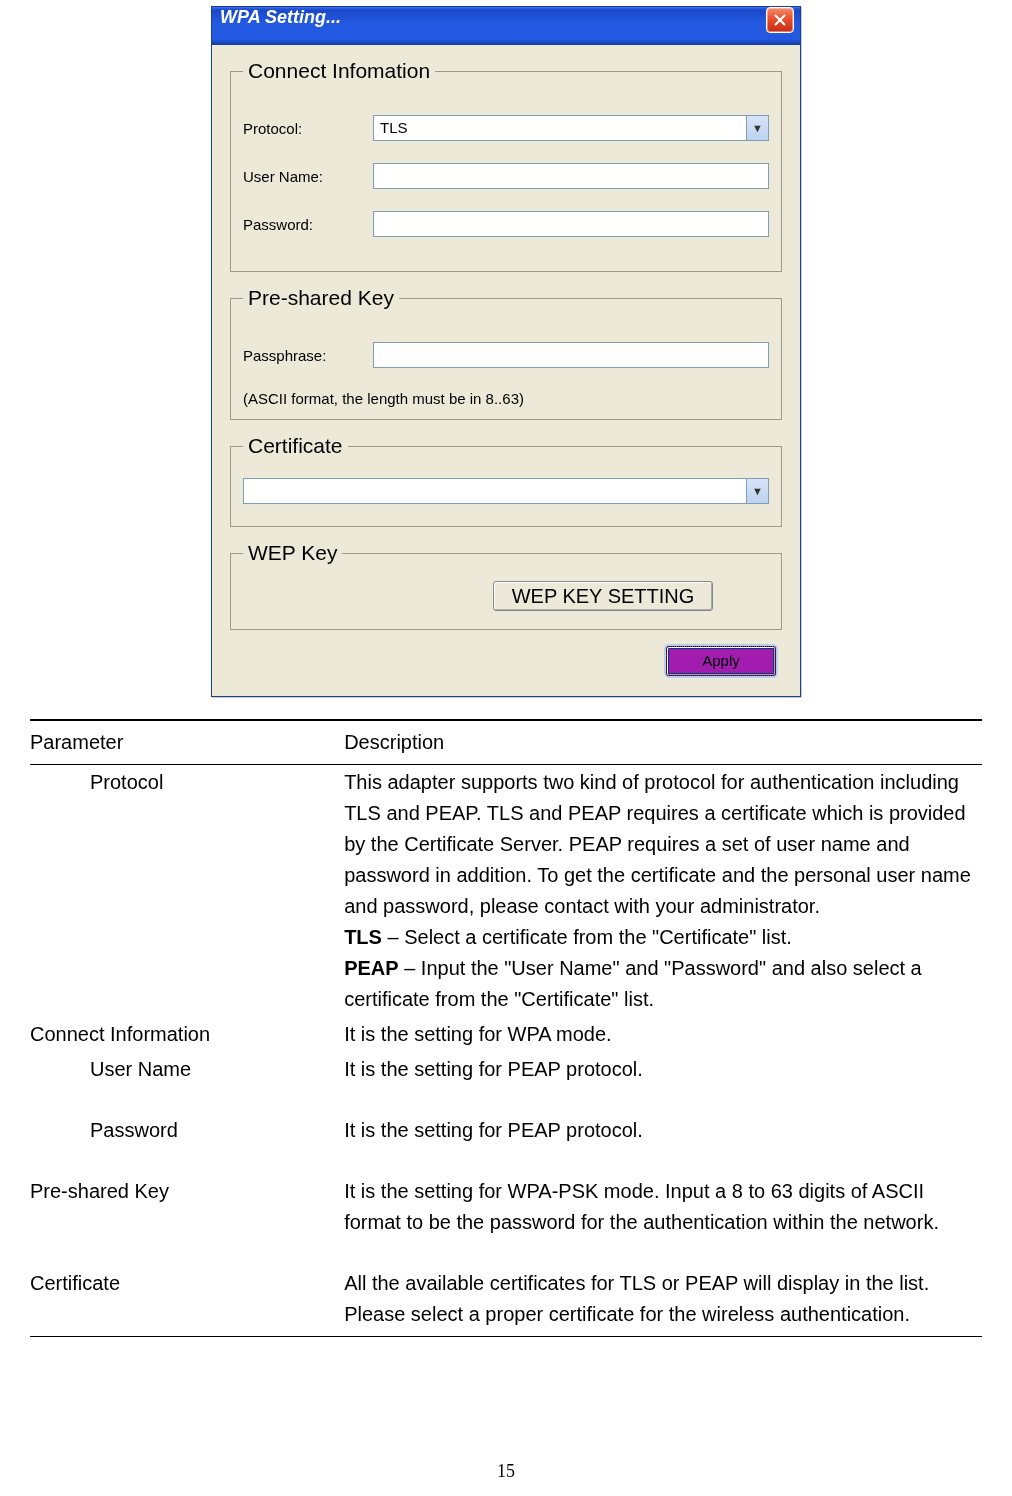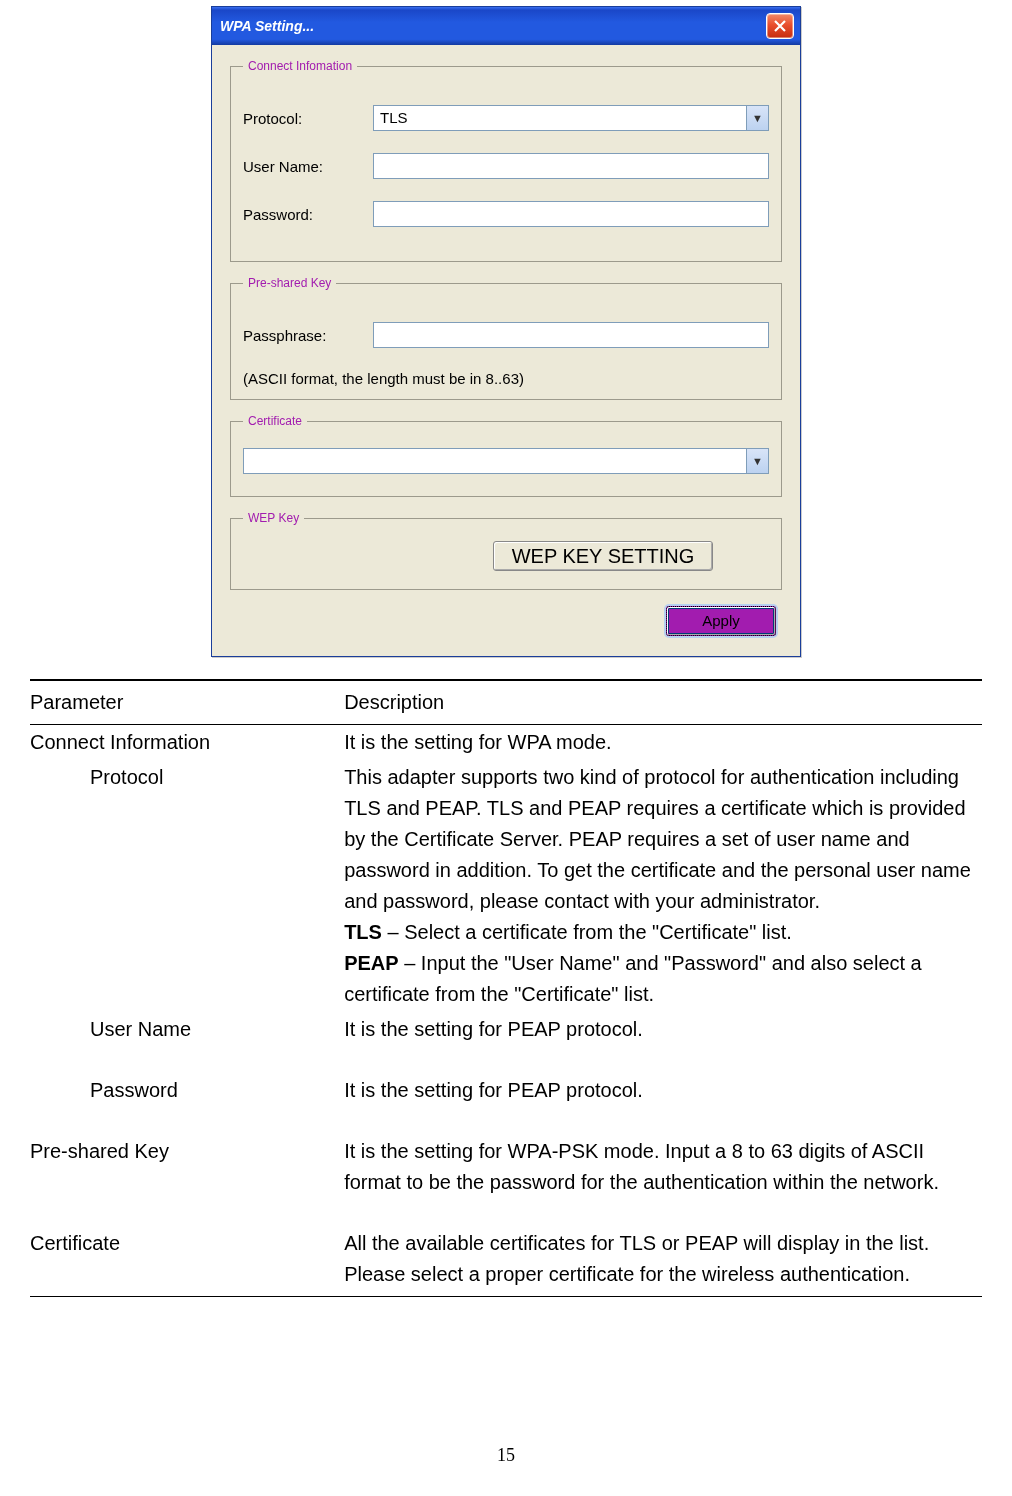--- a/index.html
+++ b/index.html
@@ -30,26 +30,25 @@
     text-align: left;
     font-size: 16px;
     font-family: "Tahoma", sans-serif;
     box-shadow: 1px 1px 0 rgba(0,0,0,0.2);
   }
   .titlebar {
     background: linear-gradient(180deg,#3a70f0 0%,#1a47c8 8%,#2259e0 40%,#2259e0 85%,#123aa0 100%);
     color: #fff;
     height: 38px;
     display: flex;
-    align-items: center;
     justify-content: space-between;
     padding: 0 6px 0 8px;
     font-weight: bold;
     font-style: italic;
-    font-size: 14px;
+    font-size: 18px;
   }
   .close-btn {
     width: 28px;
     height: 26px;
     background: linear-gradient(180deg,#f28a6a 0%,#e94f2e 45%,#c62e10 100%);
     border: 1px solid #fff;
     border-radius: 4px;
     display: flex;
     align-items: center;
     justify-content: center;
@@ -63,22 +62,22 @@
     padding: 14px 18px 10px 18px;
   }
   fieldset {
     border: 1px solid #9c9a8c;
     margin-bottom: 14px;
     padding: 10px 12px 12px 12px;
     position: relative;
   }
   legend {
     padding: 0 5px;
-    font-size: 12px;
-    color: #a21caf;
+    font-size: 21px;
+    color: #000000;
   }
   .row {
     display: flex;
     align-items: center;
     margin: 22px 0;
   }
   .row .lbl {
     width: 130px;
     font-size: 15px;
   }
@@ -166,21 +165,21 @@
   .dt-row {
     display: flex;
     padding: 2px 0;
   }
   .dt-row .c1 { width: 33%; padding-right: 8px; }
   .dt-row .c1.indent { padding-left: 60px; }
   .dt-row .c2 { width: 67%; }
   .spacer { height: 26px; }
   .pagenum {
     position: absolute;
-    bottom: 30px;
+    bottom: 14px;
     left: 0; right: 0;
     text-align: center;
     font-family: "Times New Roman", serif;
     font-size: 18px;
   }
 </style>
 </head>
 <body>
 
 <div class="page">
@@ -250,34 +249,34 @@
   </div>
 
   <div class="desc-table">
     <div class="dt-header">
       <div class="c1">Parameter</div>
       <div class="c2">Description</div>
     </div>
     <div class="dt-body">
 
       <div class="dt-row">
-        <div class="c1">Connect Information</div>
-        <div class="c2">It is the setting for WPA mode.</div>
-      </div>
-
-      <div class="dt-row">
         <div class="c1 indent">Protocol</div>
         <div class="c2">
           <span>This adapter supports two kind of protocol for authentication including TLS and PEAP. TLS and PEAP requires a certificate which is provided by the Certificate Server. PEAP requires a set of user name and password in addition. To get the certificate and the personal user name and password, please contact with your administrator.</span><br>
           <b>TLS</b><span> – Select a certificate from the "Certificate" list.</span><br>
           <b>PEAP</b><span> – Input the "User Name" and "Password" and also select a certificate from the "Certificate" list.</span>
         </div>
       </div>
 
       <div class="dt-row">
+        <div class="c1">Connect Information</div>
+        <div class="c2">It is the setting for WPA mode.</div>
+      </div>
+
+      <div class="dt-row">
         <div class="c1 indent">User Name</div>
         <div class="c2">It is the setting for PEAP protocol.</div>
       </div>
 
       <div class="spacer"></div>
 
       <div class="dt-row">
         <div class="c1 indent">Password</div>
         <div class="c2">It is the setting for PEAP protocol.</div>
       </div>

